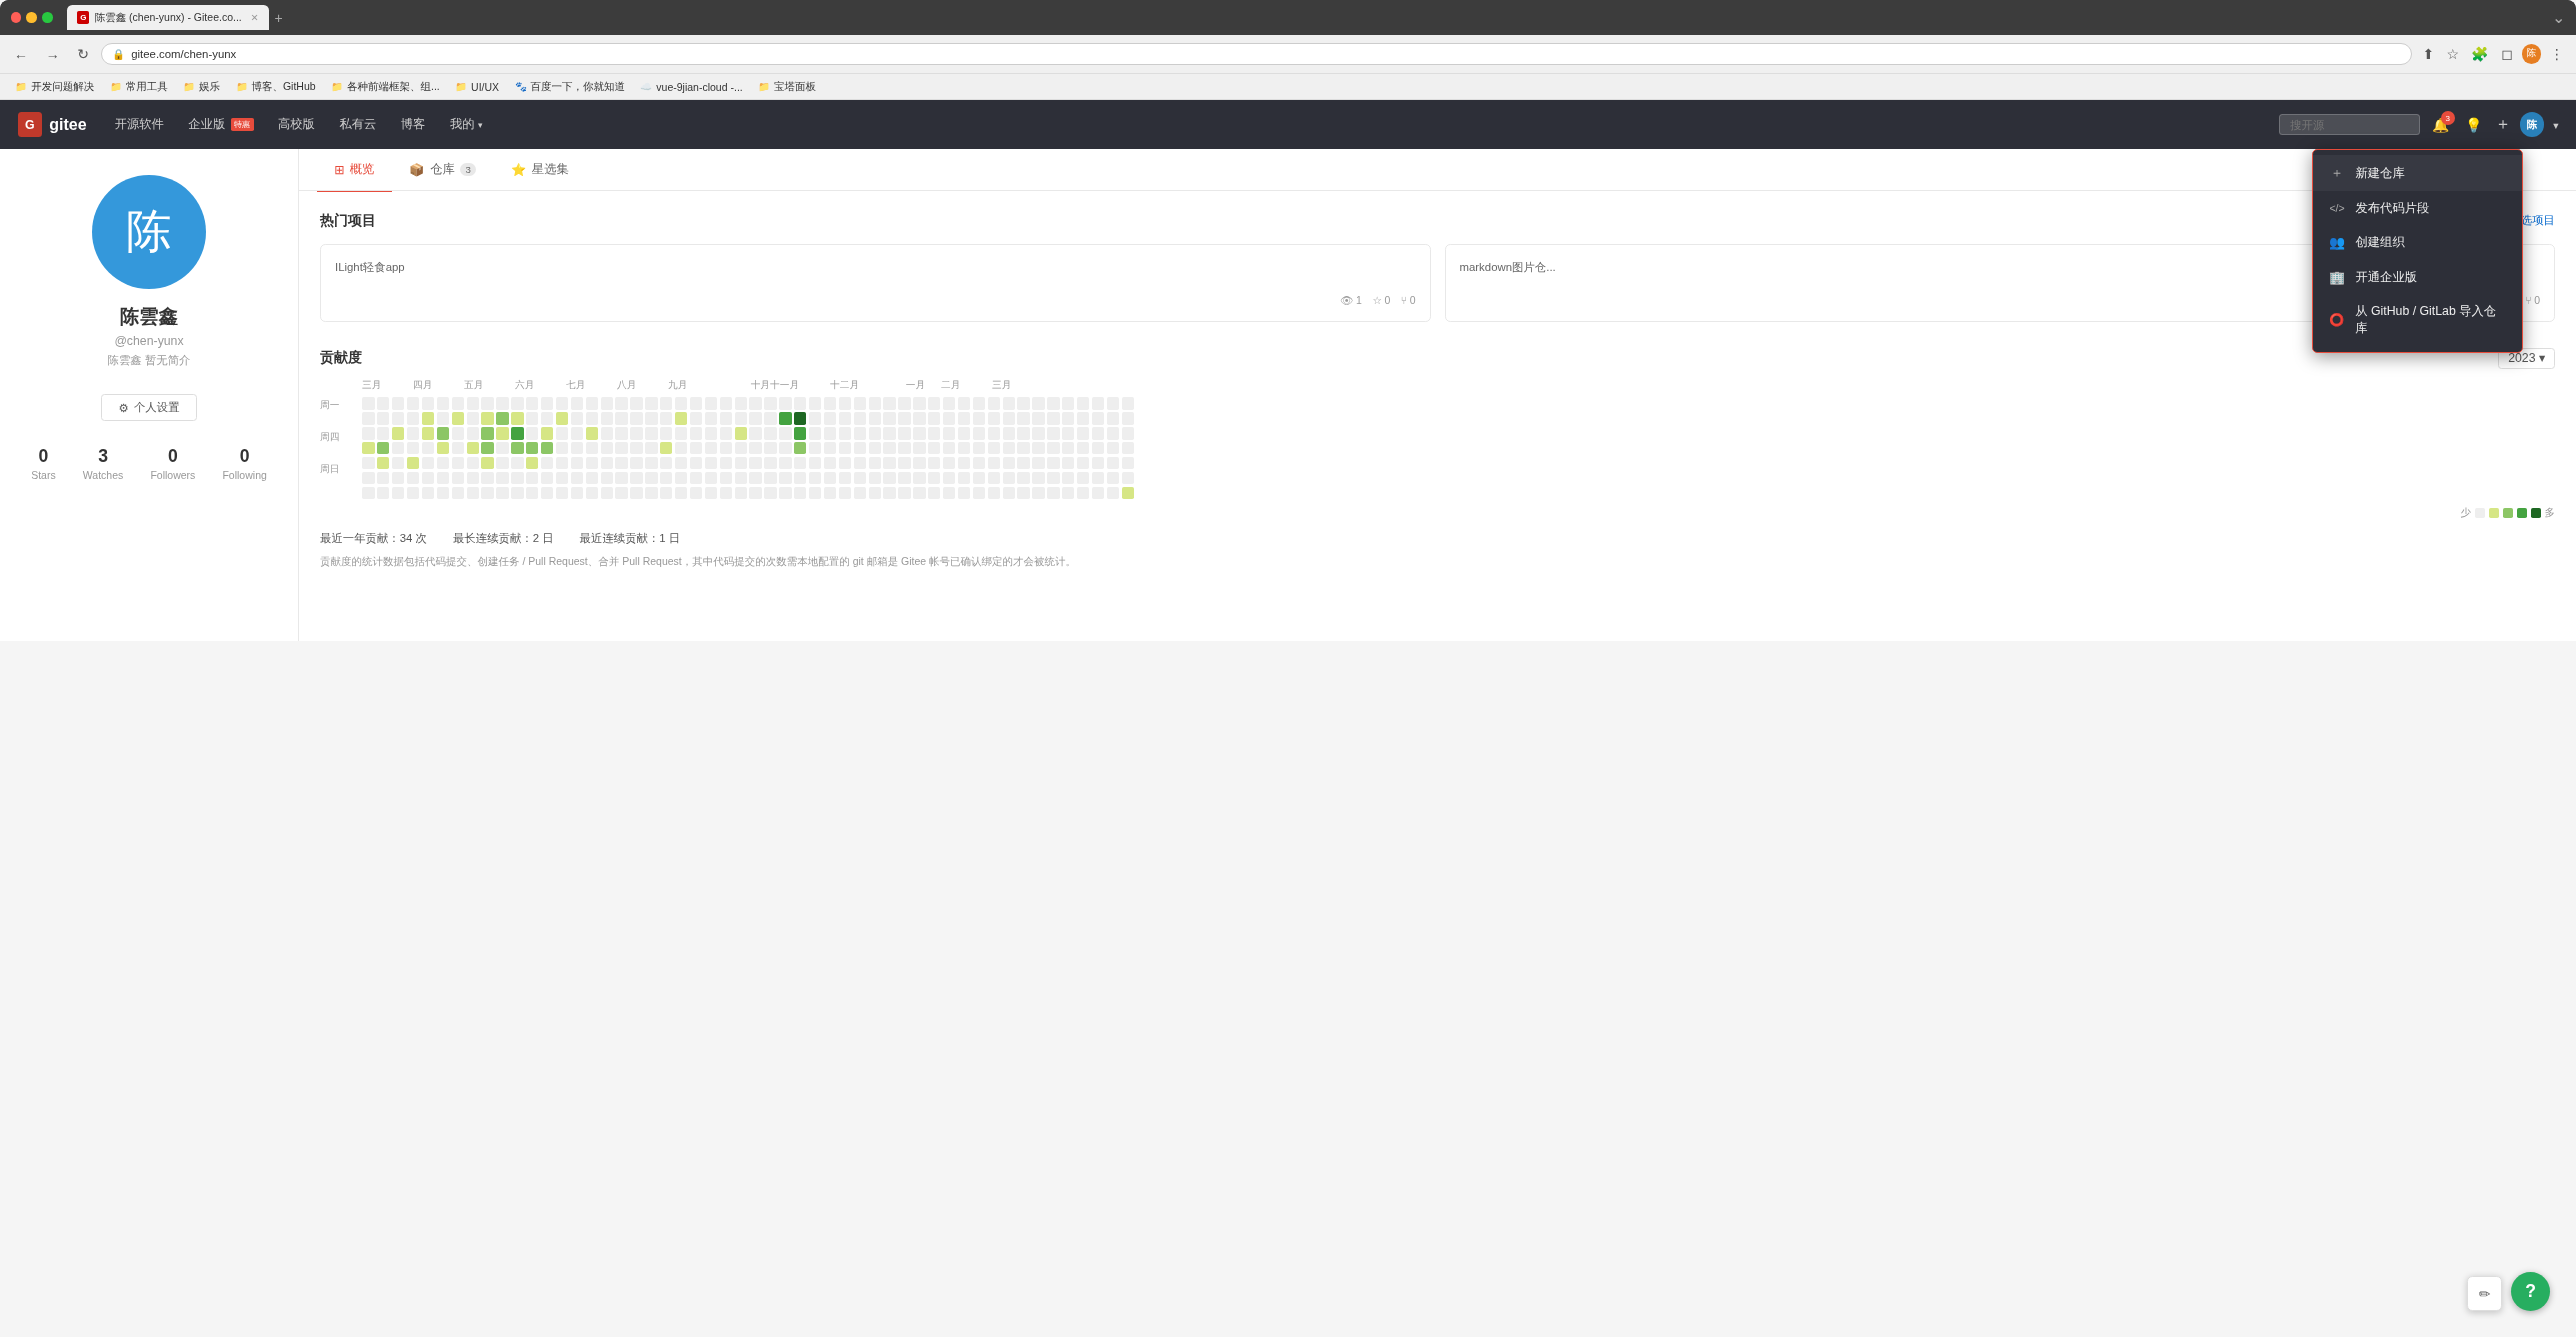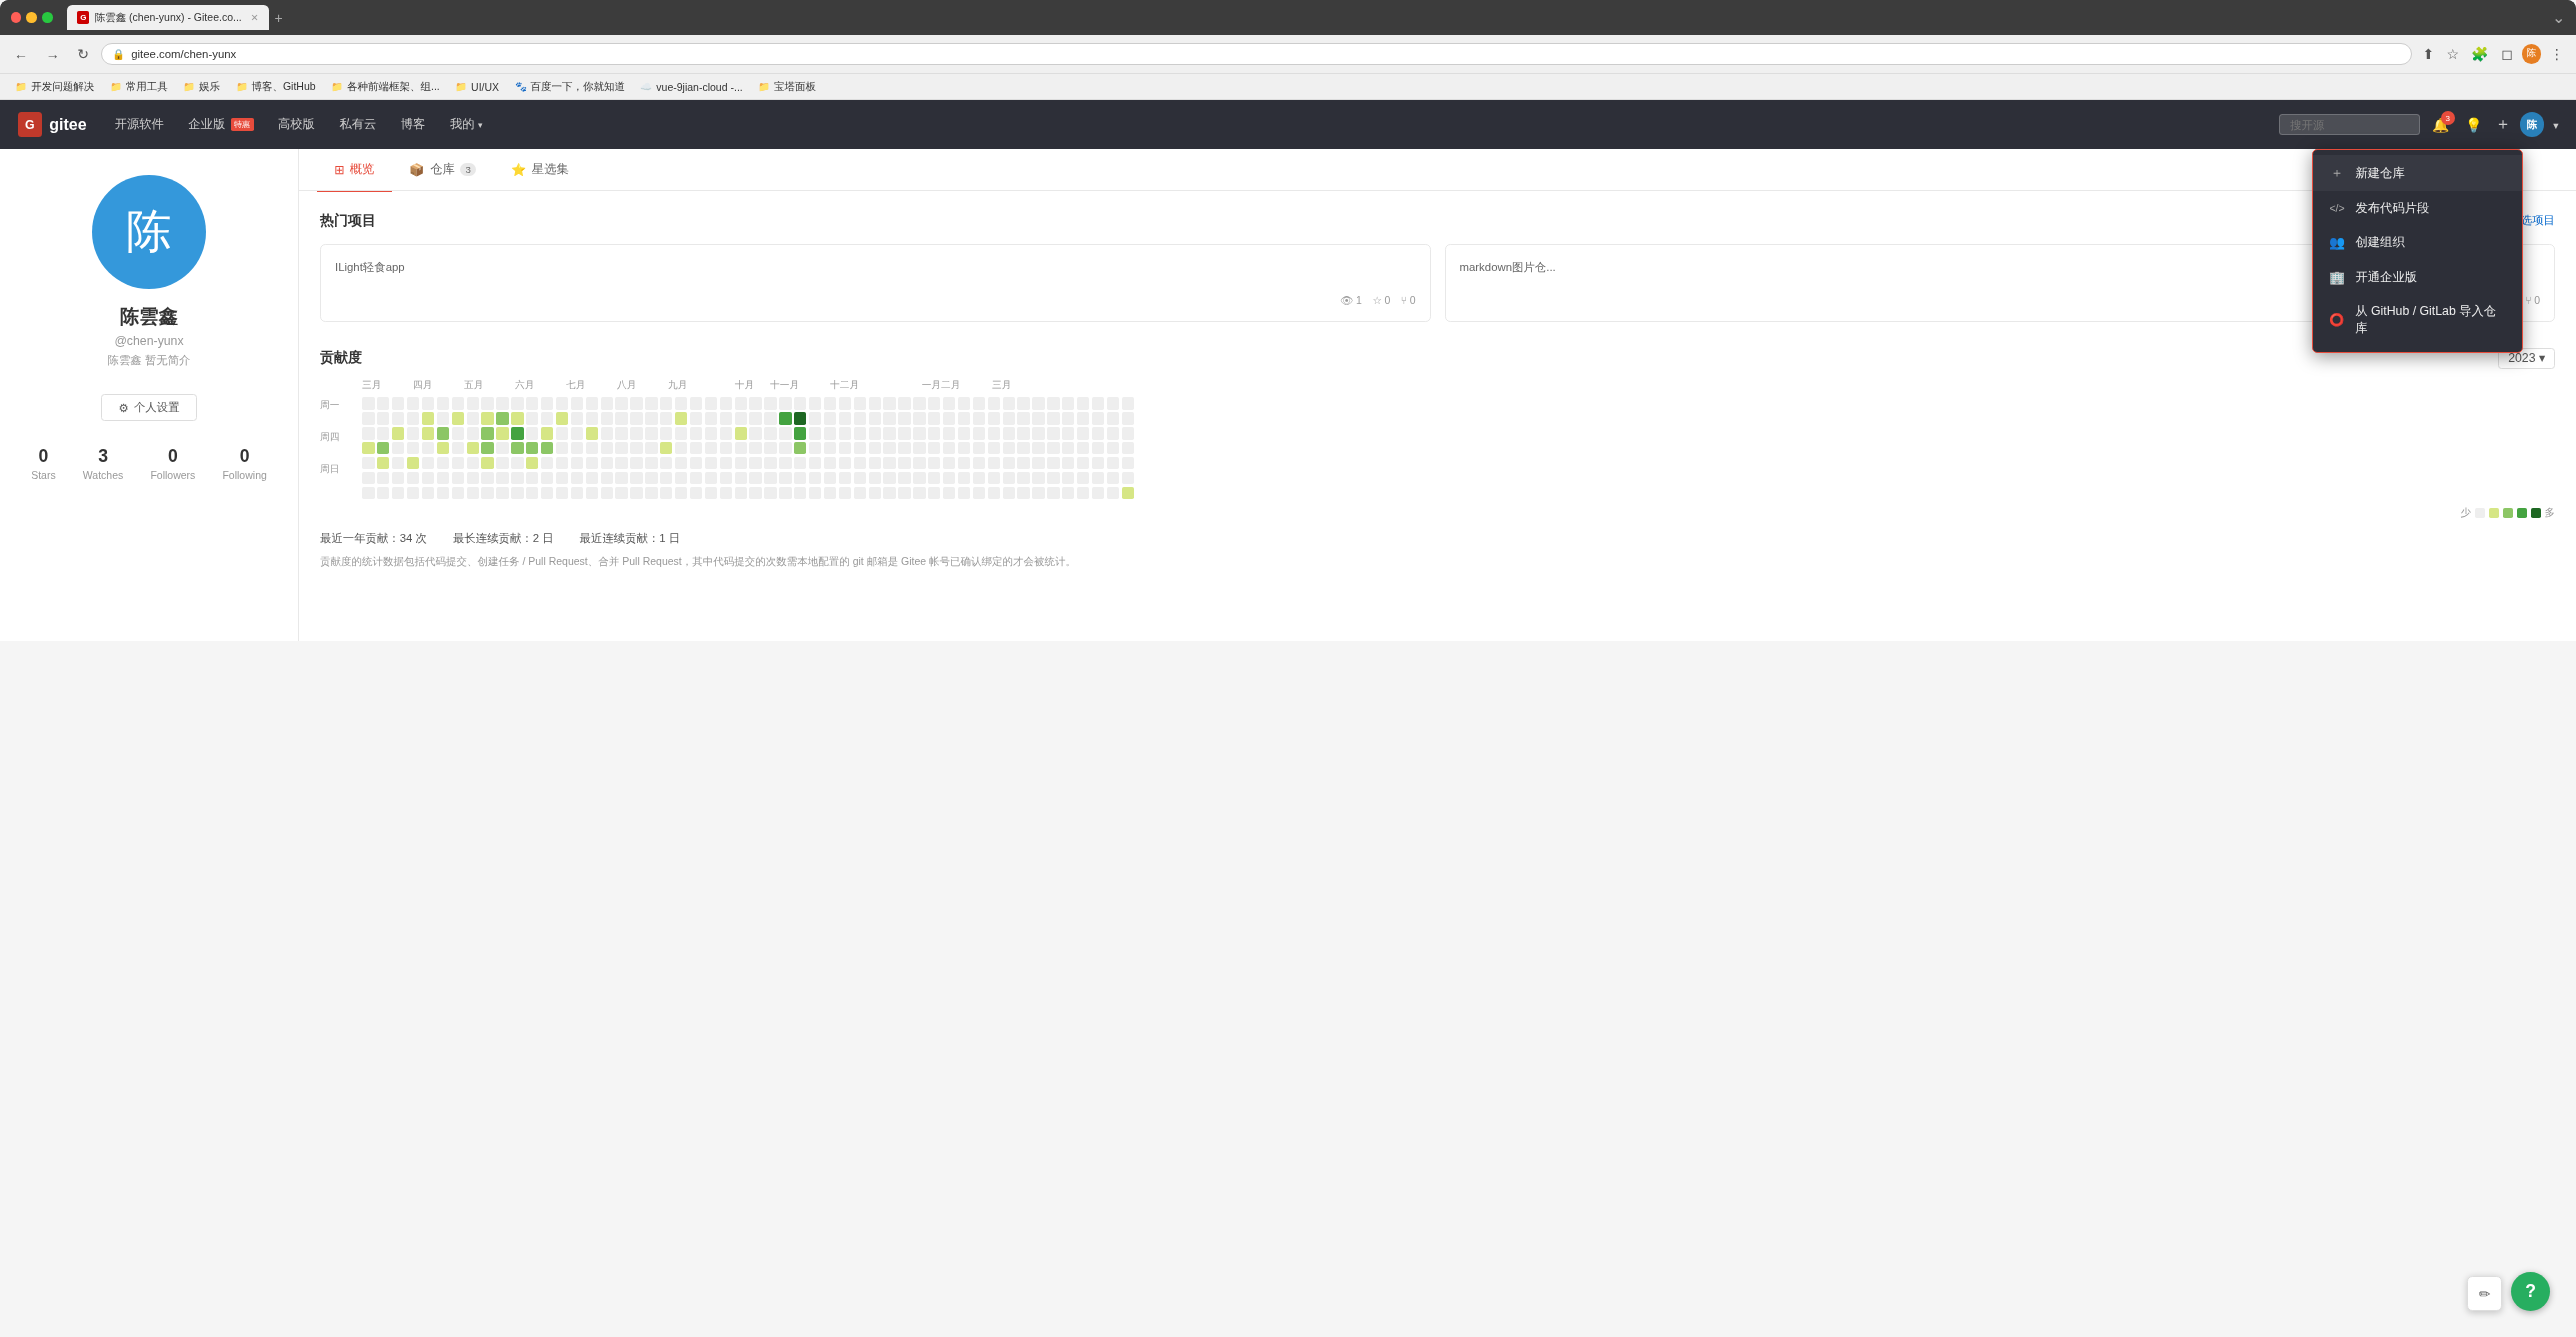--- a/index.html
+++ b/index.html
@@ -348,24 +348,24 @@
 
             <div class="contribution-chart">
               <div style="display:flex;margin-left:42px;margin-bottom:5.3px;">
                 <span style="font-size:9.7px;color:#999;width:51px;text-align:left;">三月</span>
                 <span style="font-size:9.7px;color:#999;width:51px;text-align:left;">四月</span>
                 <span style="font-size:9.7px;color:#999;width:51px;text-align:left;">五月</span>
                 <span style="font-size:9.7px;color:#999;width:51px;text-align:left;">六月</span>
                 <span style="font-size:9.7px;color:#999;width:51px;text-align:left;">七月</span>
                 <span style="font-size:9.7px;color:#999;width:51px;text-align:left;">八月</span>
                 <span style="font-size:9.7px;color:#999;width:51px;text-align:left;">九月</span>
-                <span style="font-size:9.7px;color:#999;width:51px;text-align:center;">十月</span>
+                <span style="font-size:9.7px;color:#999;width:51px;text-align:right;">十月</span>
                 <span style="font-size:9.7px;color:#999;width:60px;text-align:left;">十一月</span>
                 <span style="font-size:9.7px;color:#999;width:60px;text-align:left;">十二月</span>
-                <span style="font-size:9.7px;color:#999;width:51px;text-align:right;">一月</span>
+                <span style="font-size:9.7px;color:#999;width:51px;text-align:center;">一月</span>
                 <span style="font-size:9.7px;color:#999;width:51px;text-align:left;">二月</span>
                 <span style="font-size:9.7px;color:#999;width:35px;text-align:left;">三月</span>
               </div>
               <div style="display:flex;gap:5.3px;">
                 <div style="display:flex;flex-direction:column;gap:0;width:37px;">
                   <div style="height:16px;font-size:9.7px;color:#999;display:flex;align-items:center;">周一</div>
                   <div style="height:16px;"></div>
                   <div style="height:16px;font-size:9.7px;color:#999;display:flex;align-items:center;">周四</div>
                   <div style="height:16px;"></div>
                   <div style="height:16px;font-size:9.7px;color:#999;display:flex;align-items:center;">周日</div>

